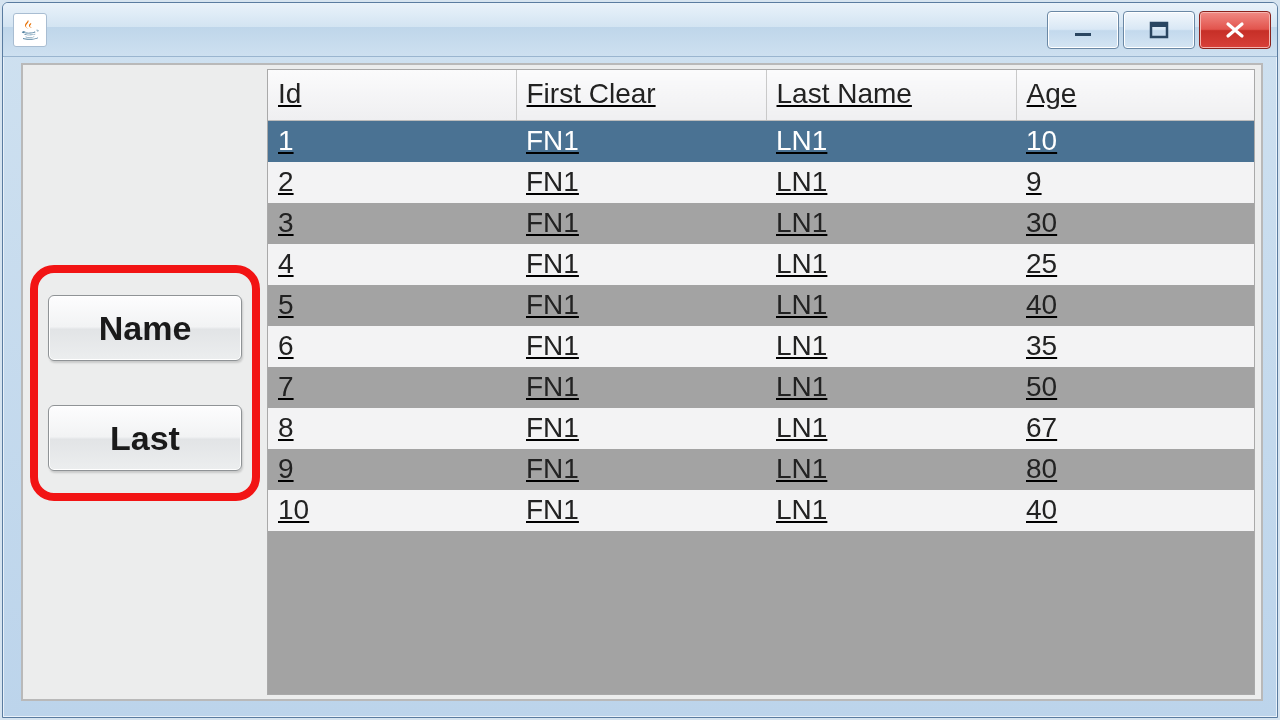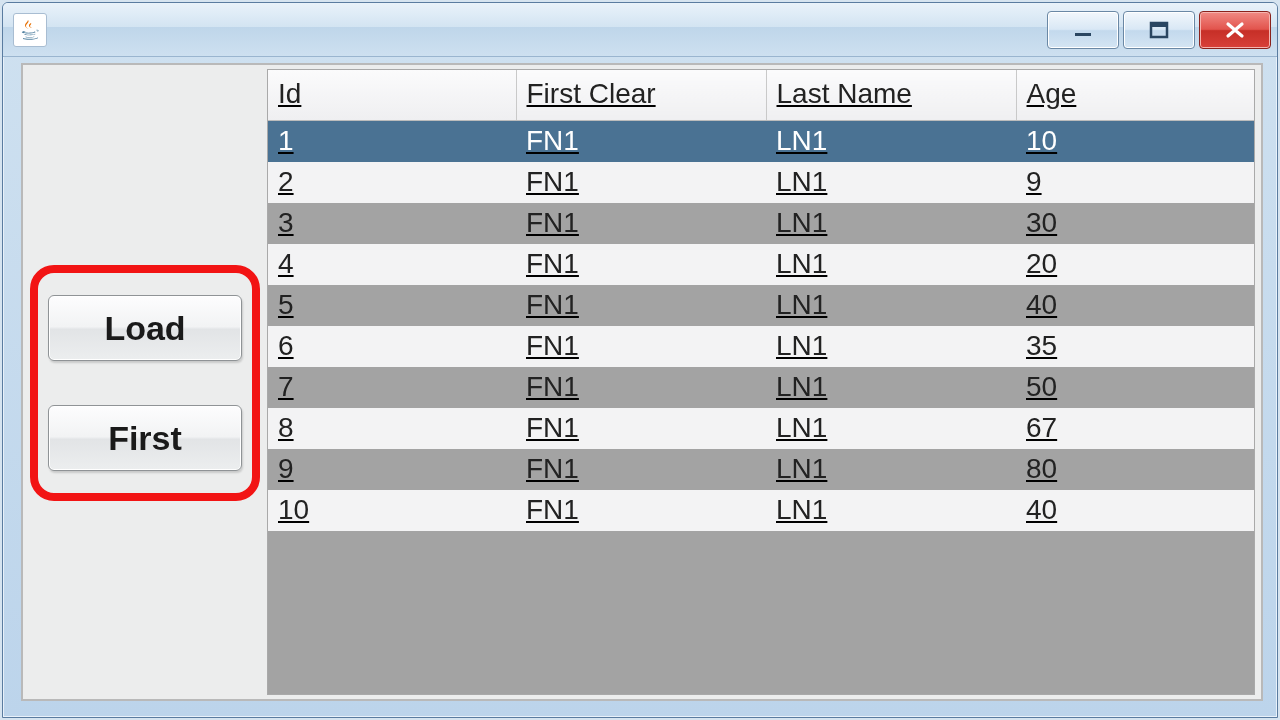--- a/index.html
+++ b/index.html
@@ -166,22 +166,22 @@
             <path d="M7 4l14 12M21 4L7 16" stroke="currentColor" stroke-width="3.2" stroke-linecap="round"></path>
           </svg>
       </div>
     </div>
   </div>
 
   <div class="client">
     <div class="content">
       <div class="sidebar">
         <div class="highlight-box">
-          <button class="swing-btn">Load</button>
-          <button class="swing-btn">First</button>
+          <button class="swing-btn">Name</button>
+          <button class="swing-btn">Last</button>
         </div>
       </div>
 
       <div class="table-wrap">
         <table>
           <thead>
             <tr>
               <th class="col-id">Id</th>
               <th class="col-fn">First Clear</th>
               <th class="col-ln">Last Name</th>
@@ -204,21 +204,21 @@
               <tr>
                 <td>3</td>
                 <td>FN1</td>
                 <td>LN1</td>
                 <td>30</td>
               </tr>
               <tr>
                 <td>4</td>
                 <td>FN1</td>
                 <td>LN1</td>
-                <td>20</td>
+                <td>25</td>
               </tr>
               <tr>
                 <td>5</td>
                 <td>FN1</td>
                 <td>LN1</td>
                 <td>40</td>
               </tr>
               <tr>
                 <td>6</td>
                 <td>FN1</td>

